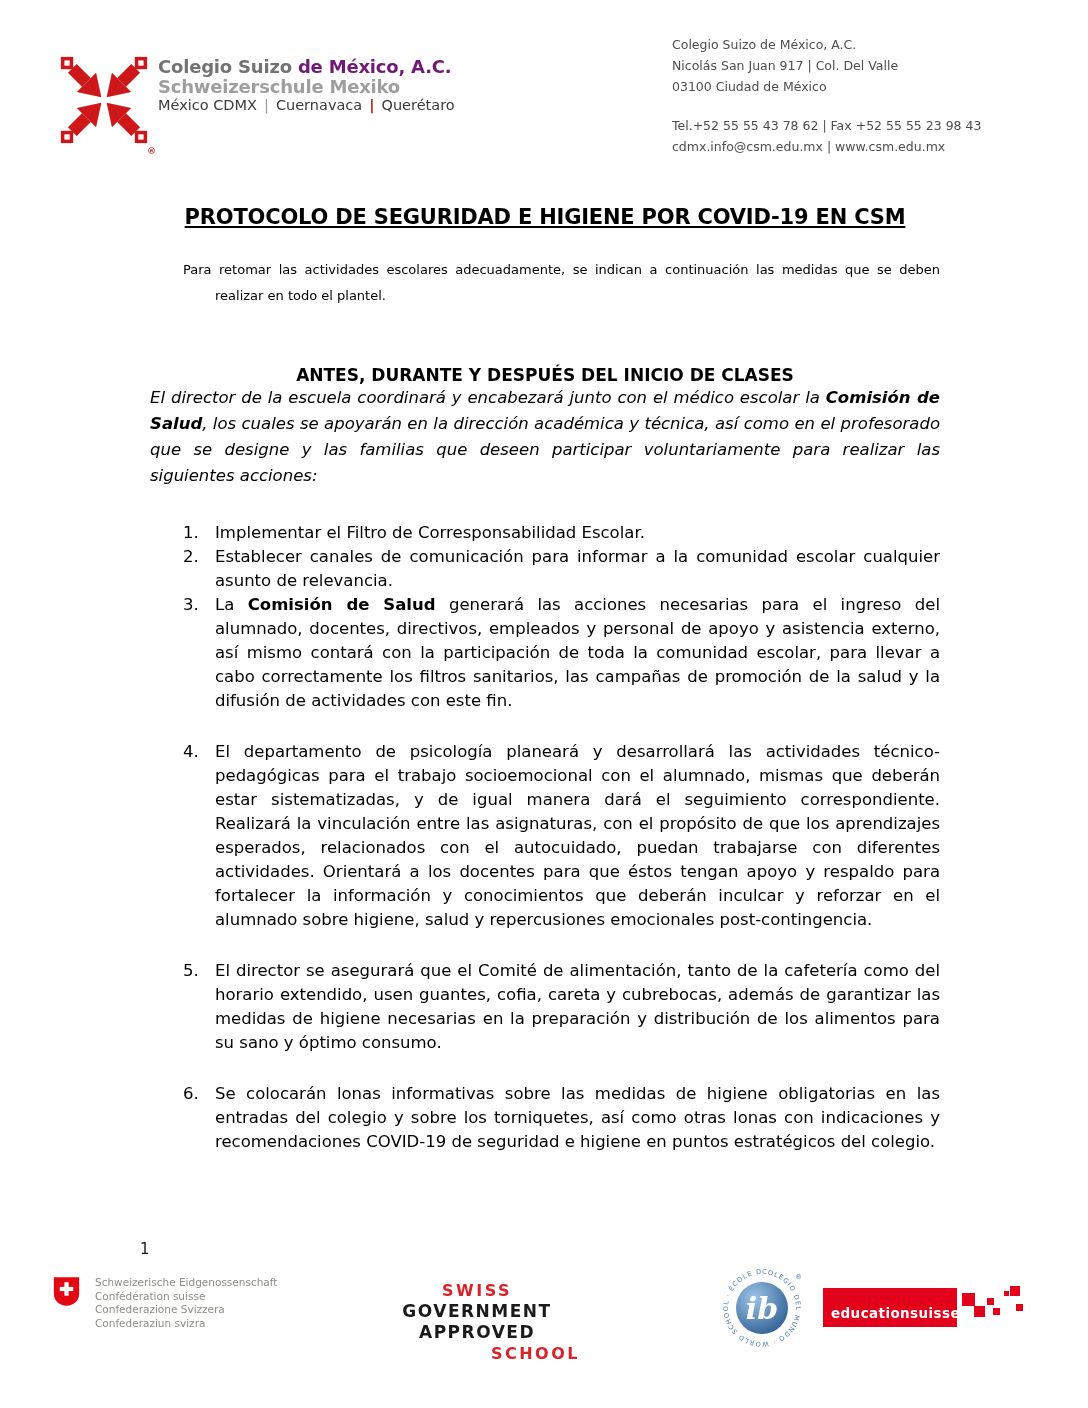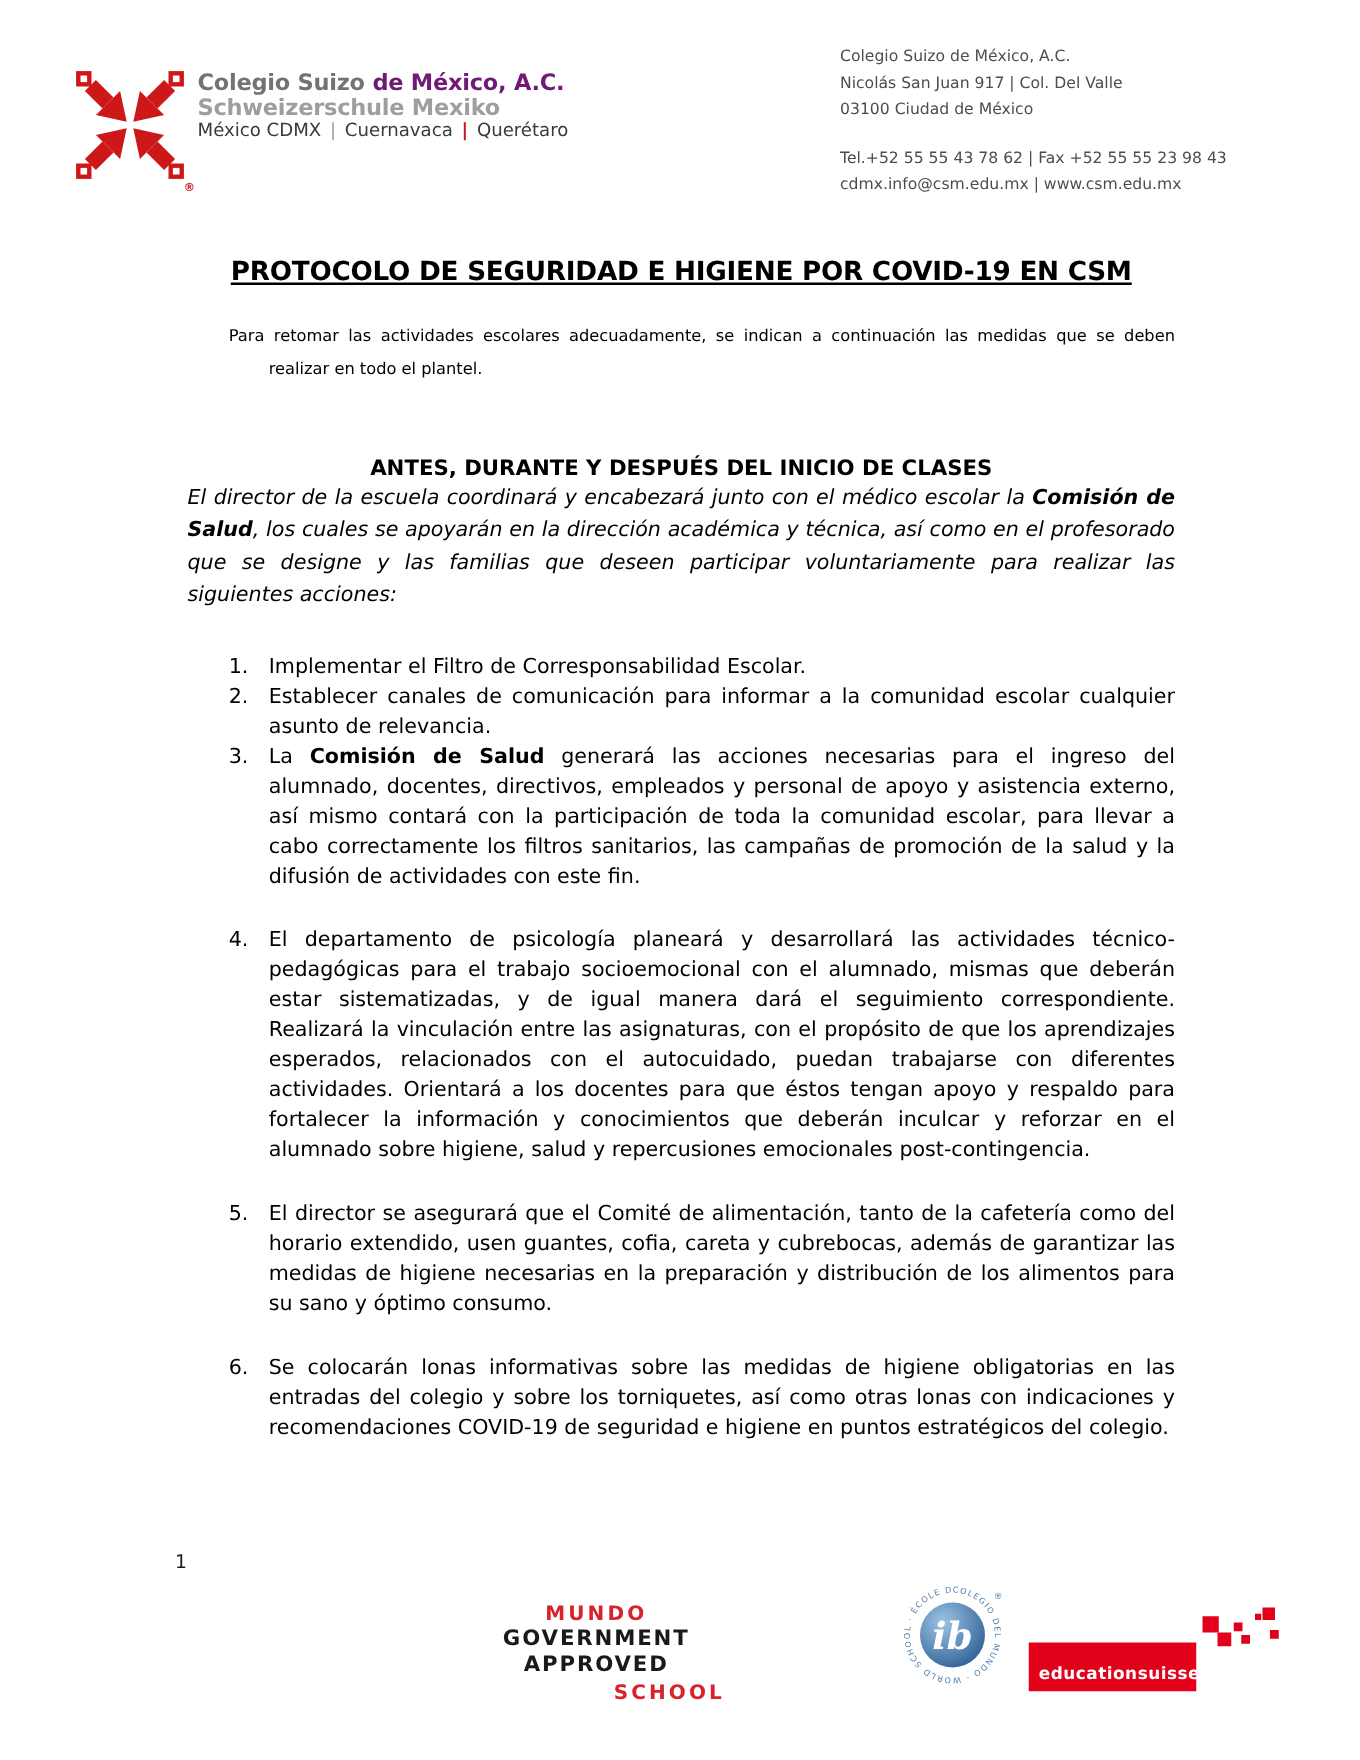--- a/index.html
+++ b/index.html
@@ -49,21 +49,21 @@
   .fed { position: absolute; left: 53px; top: 36px; display: flex; }
   .fedlines { margin-left: 15px; font-size: 10.5px; line-height: 13.5px; color: #8d8d86; }
   .approval { position: absolute; left: 352px; top: 40px; width: 250px; font-weight: bold; line-height: 21px; }
   .approval .sw { color: #d8232a; text-align: center; font-size: 16px; letter-spacing: 2.5px; }
   .approval .ga { color: #1a1a1a; text-align: center; font-size: 17px; letter-spacing: 1.5px; }
   .approval .sc { color: #d8232a; text-align: right; font-size: 16px; letter-spacing: 2.5px; padding-right: 22px; }
   .ib { position: absolute; left: 720px; top: 26px; }
   .edu { position: absolute; left: 823px; top: 48px; width: 210px; height: 40px; }
   .edu .band {
     position: absolute; left: 0; top: 0; width: 134px; height: 39px; background: #e2001a;
-    display: flex; align-items: flex-end; padding: 0 0 6px 8px; margin-top: 26px;
+    display: flex; align-items: flex-end; padding: 0 0 6px 8px;
   }
   .edu .band span { color: #fff; font-weight: bold; font-size: 13.5px; letter-spacing: 0.4px; white-space: nowrap; }
   .edu i { position: absolute; background: #e2001a; display: block; }
 </style>
 </head>
 <body>
 
 <div class="page">
 
   <header>
@@ -133,23 +133,36 @@
       <div class="item sp">
         <span class="num">6.</span>
         <span class="body">Se colocarán lonas informativas sobre las medidas de higiene obligatorias en las entradas del colegio y sobre los torniquetes, así como otras lonas con indicaciones y recomendaciones COVID-19 de seguridad e higiene en puntos estratégicos del colegio.</span>
       </div>
     </div>
   </main>
 
   <footer class="footer">
     <div class="pagenum">1</div>
 
+    <div class="fed">
+      <svg width="27" height="31" viewBox="0 0 32 36" xmlns="http://www.w3.org/2000/svg">
+        <path d="M1,1 H31 V20 C31,30 24,34 16,35 C8,34 1,30 1,20 Z" fill="#e30613"></path>
+        <rect x="13.5" y="7" width="5" height="16" fill="#ffffff"></rect>
+        <rect x="8" y="12.5" width="16" height="5" fill="#ffffff"></rect>
+      </svg>
+      <div class="fedlines">
+        <div>Schweizerische Eidgenossenschaft</div>
+        <div>Confédération suisse</div>
+        <div>Confederazione Svizzera</div>
+        <div>Confederaziun svizra</div>
+      </div>
+    </div>
 
     <div class="approval">
-      <div class="sw">MUNDO</div>
+      <div class="sw">SWISS</div>
       <div class="ga">GOVERNMENT APPROVED</div>
       <div class="sc">SCHOOL</div>
     </div>
 
     <div class="ib">
       <svg width="84" height="84" viewBox="0 0 84 84" xmlns="http://www.w3.org/2000/svg">
         <defs>
           <radialGradient id="ibg" cx="35%" cy="30%" r="80%">
             <stop offset="0%" stop-color="#9cc4e4"></stop>
             <stop offset="100%" stop-color="#2d5e94"></stop>

